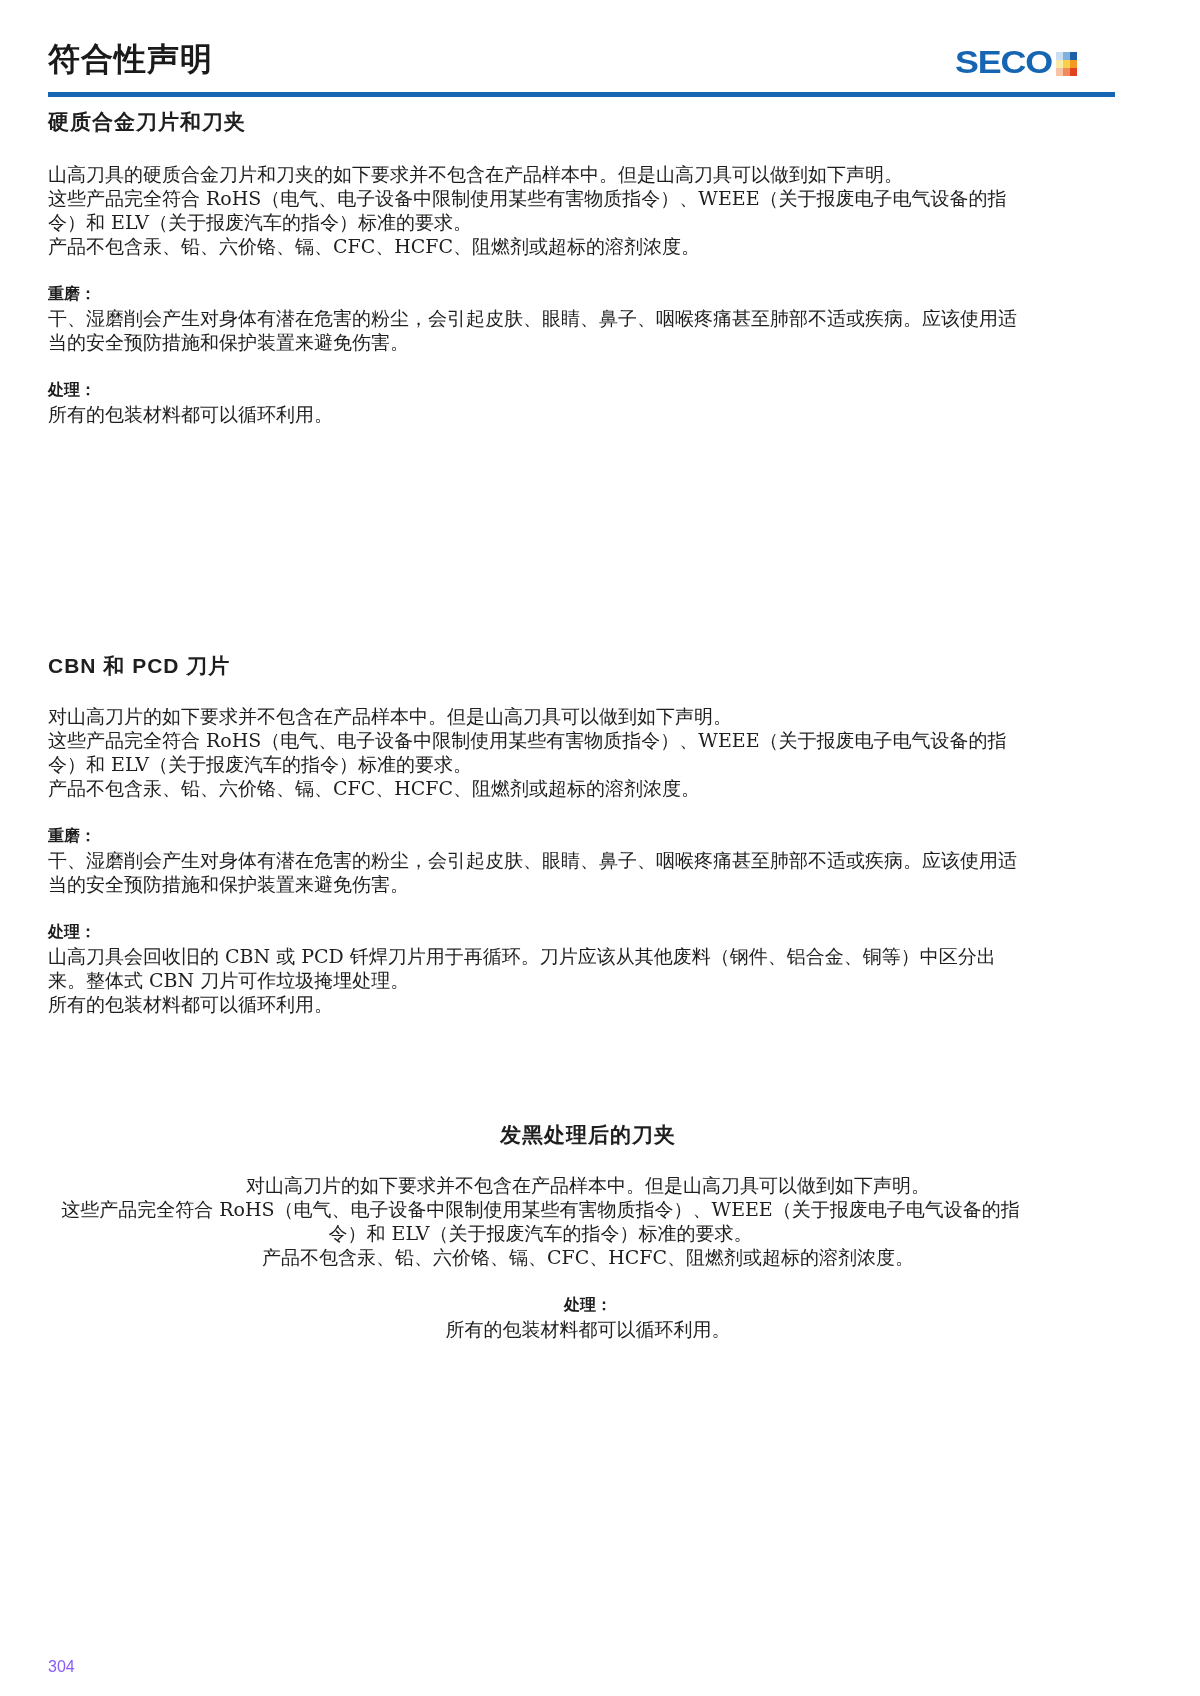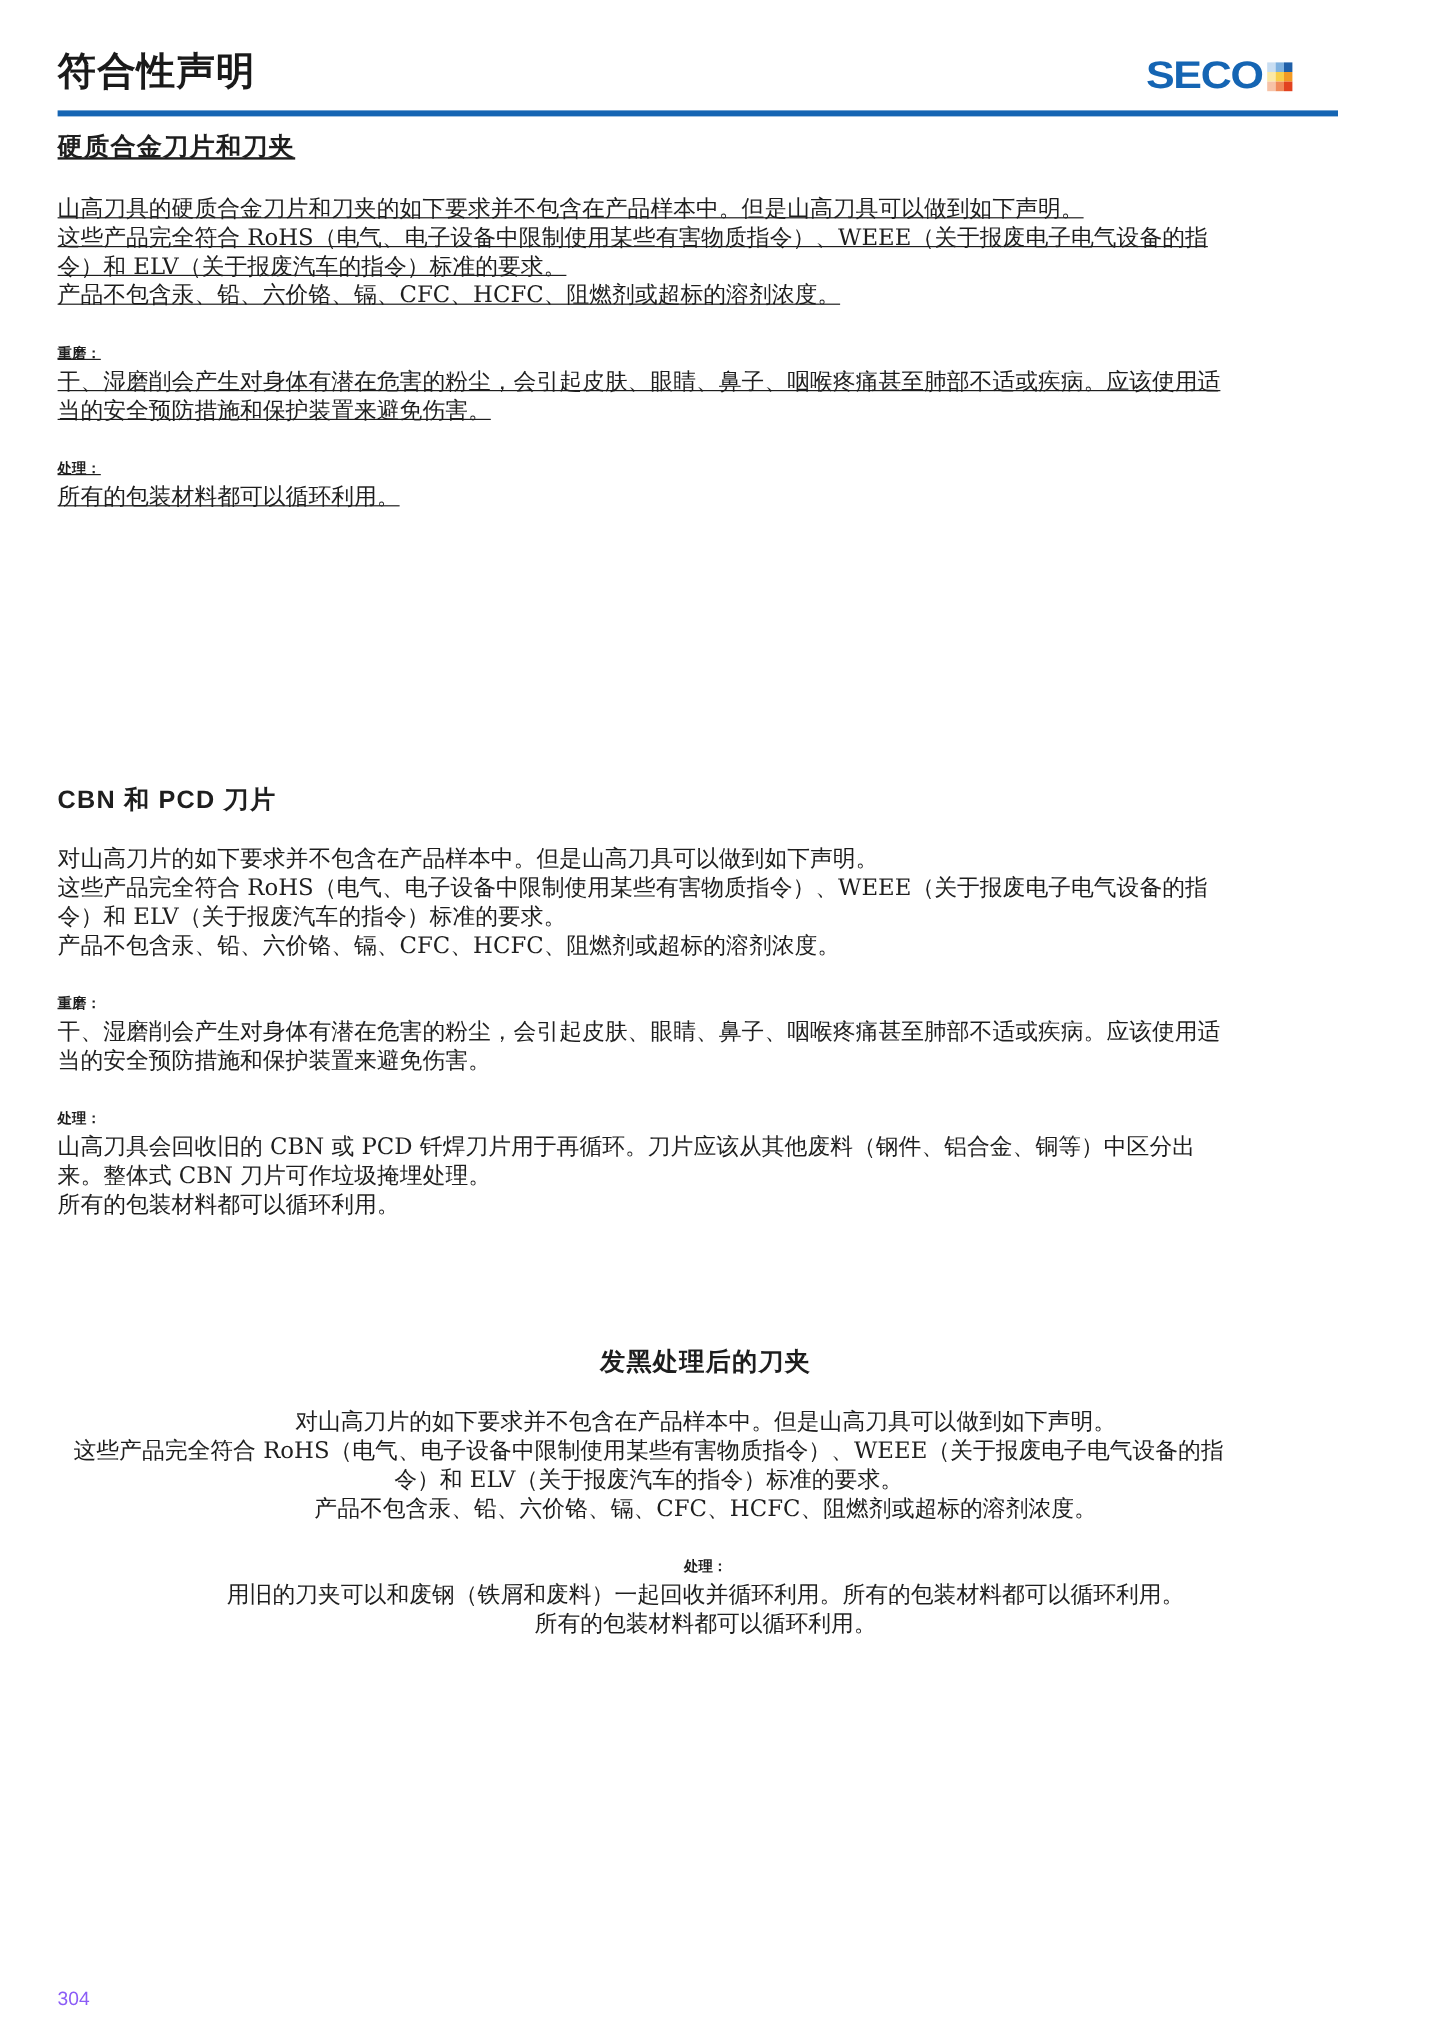--- a/index.html
+++ b/index.html
@@ -33,21 +33,21 @@
     background: #1565b3;
   }
   .section { position: absolute; left: 48px; width: 1080px; }
   .section h2 {
     margin: 0; font-size: 21px; font-weight: bold; color: #1e1e1e;
     letter-spacing: 1px;
   }
   .section h2.sans { font-family: "Liberation Sans", sans-serif; }
   .para { margin: 0; font-size: 19px; line-height: 24px; }
   .sub {
-    margin: 0; font-size: 12px; line-height: 24px; font-weight: bold;
+    margin: 0; font-size: 16px; line-height: 24px; font-weight: bold;
   }
   .gap { height: 24px; }
   .page-number {
     position: absolute; left: 48px; top: 1658px;
     font-family: "Liberation Sans", sans-serif; font-size: 16px; color: #8b5cf6;
   }
 </style>
 </head>
 <body>
 
@@ -63,21 +63,21 @@
       <span style="background:#f8cf4a"></span>
       <span style="background:#f29a24"></span>
     <span style="background:#f7c2a6"></span>
       <span style="background:#f08a5a"></span>
       <span style="background:#e2421f"></span>
   </div>
 </div>
 
 <div class="rule"></div>
 
-<div class="section" style="top:108px;text-decoration:underline;">
+<div class="section" style="top:108px;">
   <h2>硬质合金刀片和刀夹</h2>
   <div style="height:22px"></div>
   <p class="para" style="margin-top:4px">山高刀具的硬质合金刀片和刀夹的如下要求并不包含在产品样本中。但是山高刀具可以做到如下声明。</p>
   <p class="para" style="width:985px">这些产品完全符合 RoHS（电气、电子设备中限制使用某些有害物质指令）、WEEE（关于报废电子电气设备的指令）和 ELV（关于报废汽车的指令）标准的要求。</p>
   <p class="para">产品不包含汞、铅、六价铬、镉、CFC、HCFC、阻燃剂或超标的溶剂浓度。</p>
   <div class="gap"></div>
   <p class="sub">重磨：</p>
   <p class="para" style="width:985px">干、湿磨削会产生对身体有潜在危害的粉尘，会引起皮肤、眼睛、鼻子、咽喉疼痛甚至肺部不适或疾病。应该使用适当的安全预防措施和保护装置来避免伤害。</p>
   <div class="gap"></div>
   <p class="sub">处理：</p>
@@ -100,17 +100,16 @@
 </div>
 
 <div class="section" style="top:1121px;text-align:center;">
   <h2>发黑处理后的刀夹</h2>
   <div style="height:24px"></div>
   <p class="para">对山高刀片的如下要求并不包含在产品样本中。但是山高刀具可以做到如下声明。</p>
   <p class="para" style="width:985px">这些产品完全符合 RoHS（电气、电子设备中限制使用某些有害物质指令）、WEEE（关于报废电子电气设备的指令）和 ELV（关于报废汽车的指令）标准的要求。</p>
   <p class="para">产品不包含汞、铅、六价铬、镉、CFC、HCFC、阻燃剂或超标的溶剂浓度。</p>
   <div class="gap"></div>
   <p class="sub">处理：</p>
-  <p class="para">用旧的刀夹可以和废钢（铁屑和废料）一起回收并循环利用。所有的包装材料都可以循环利用。</p>
   <p class="para">所有的包装材料都可以循环利用。</p>
 </div>
 
 <div class="page-number">304</div>
 
 </body></html>

